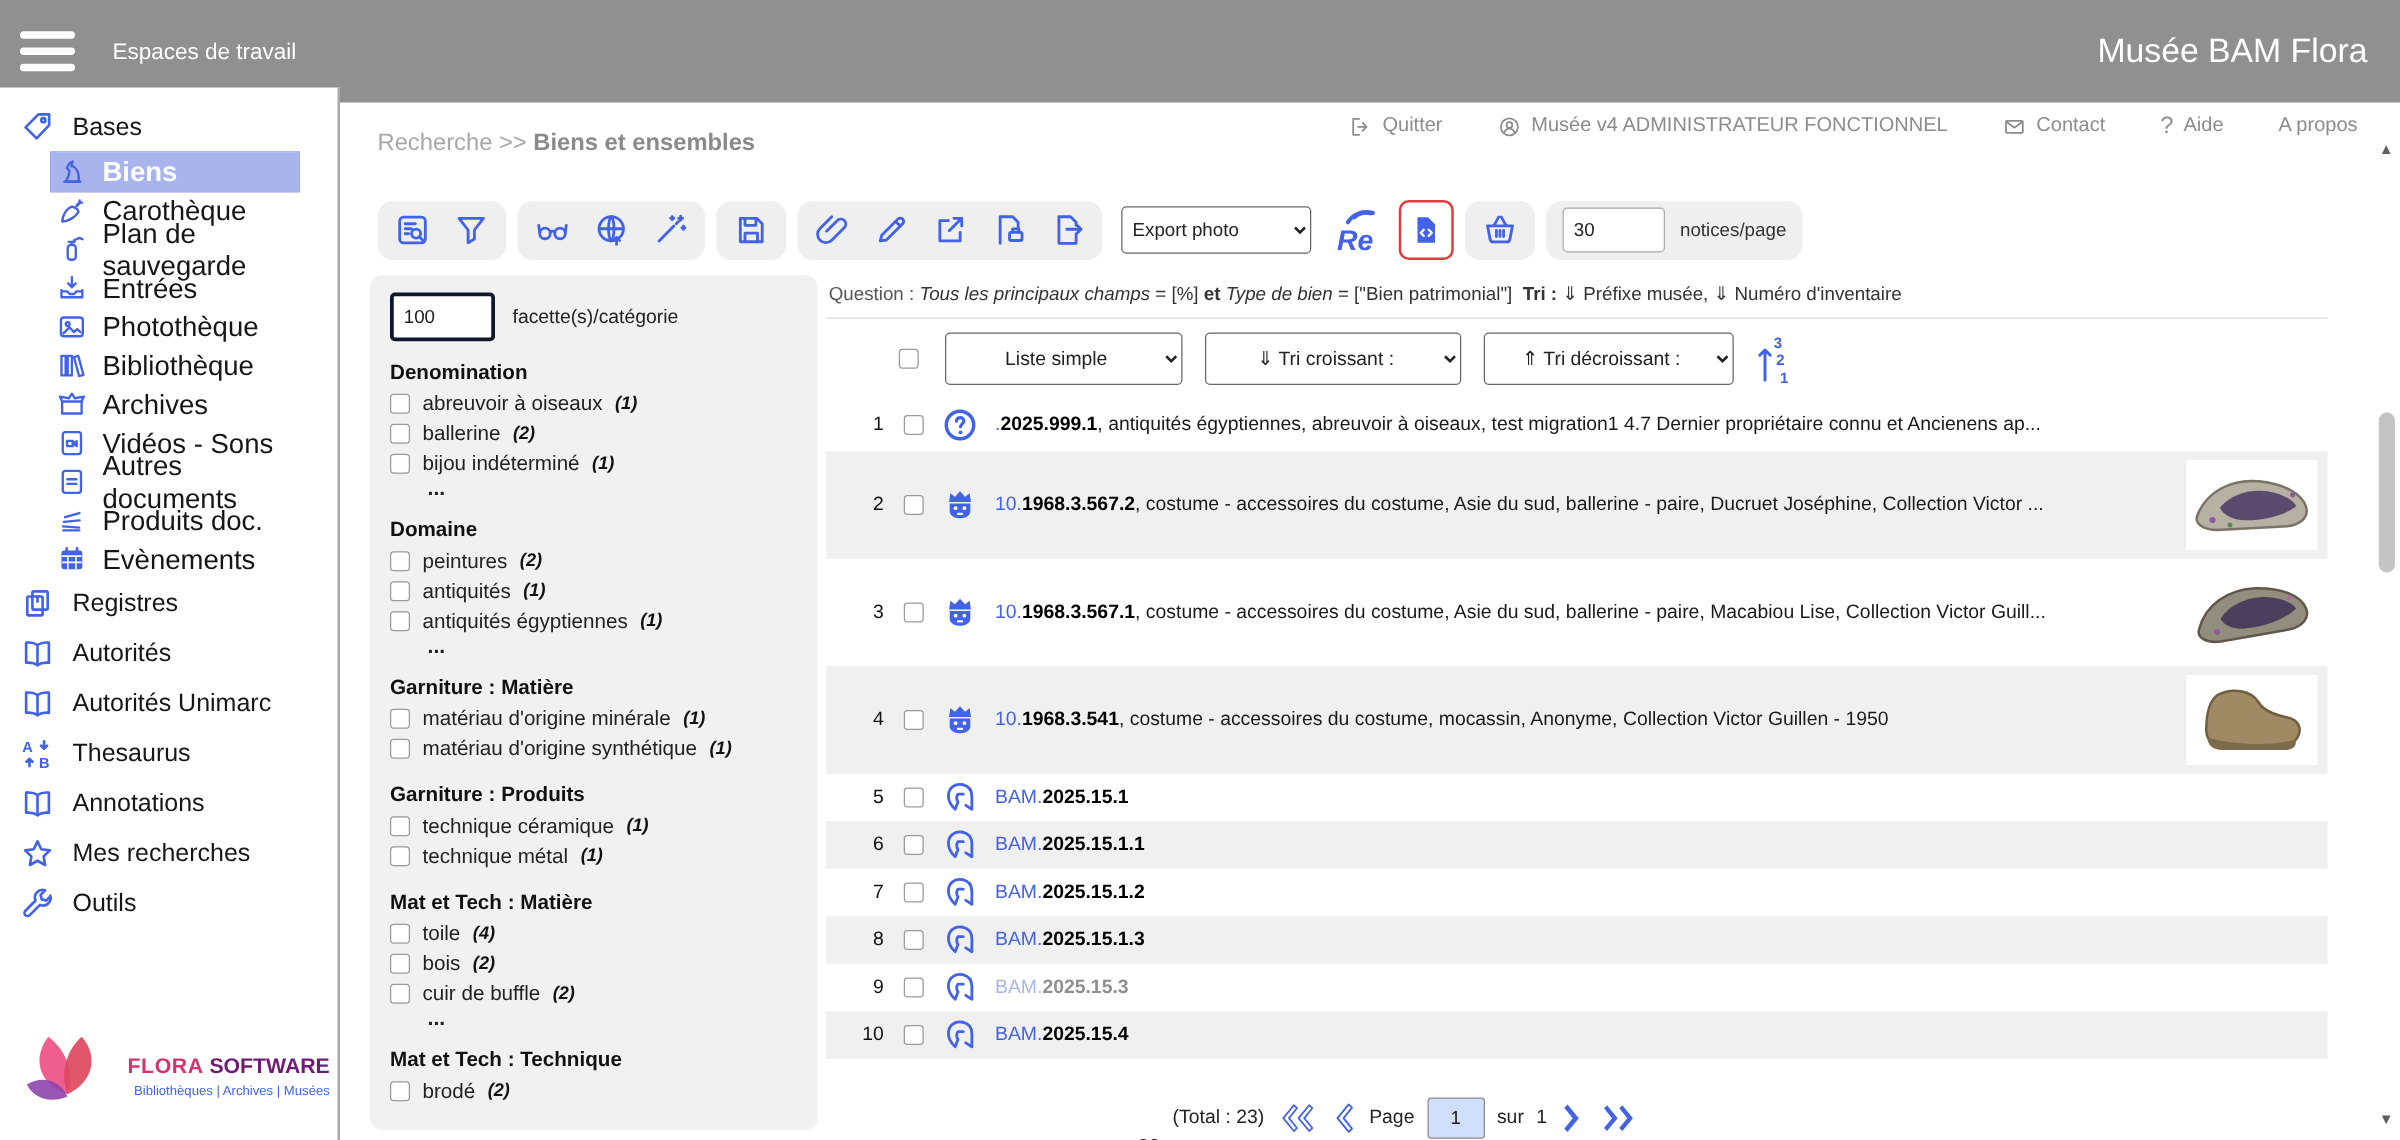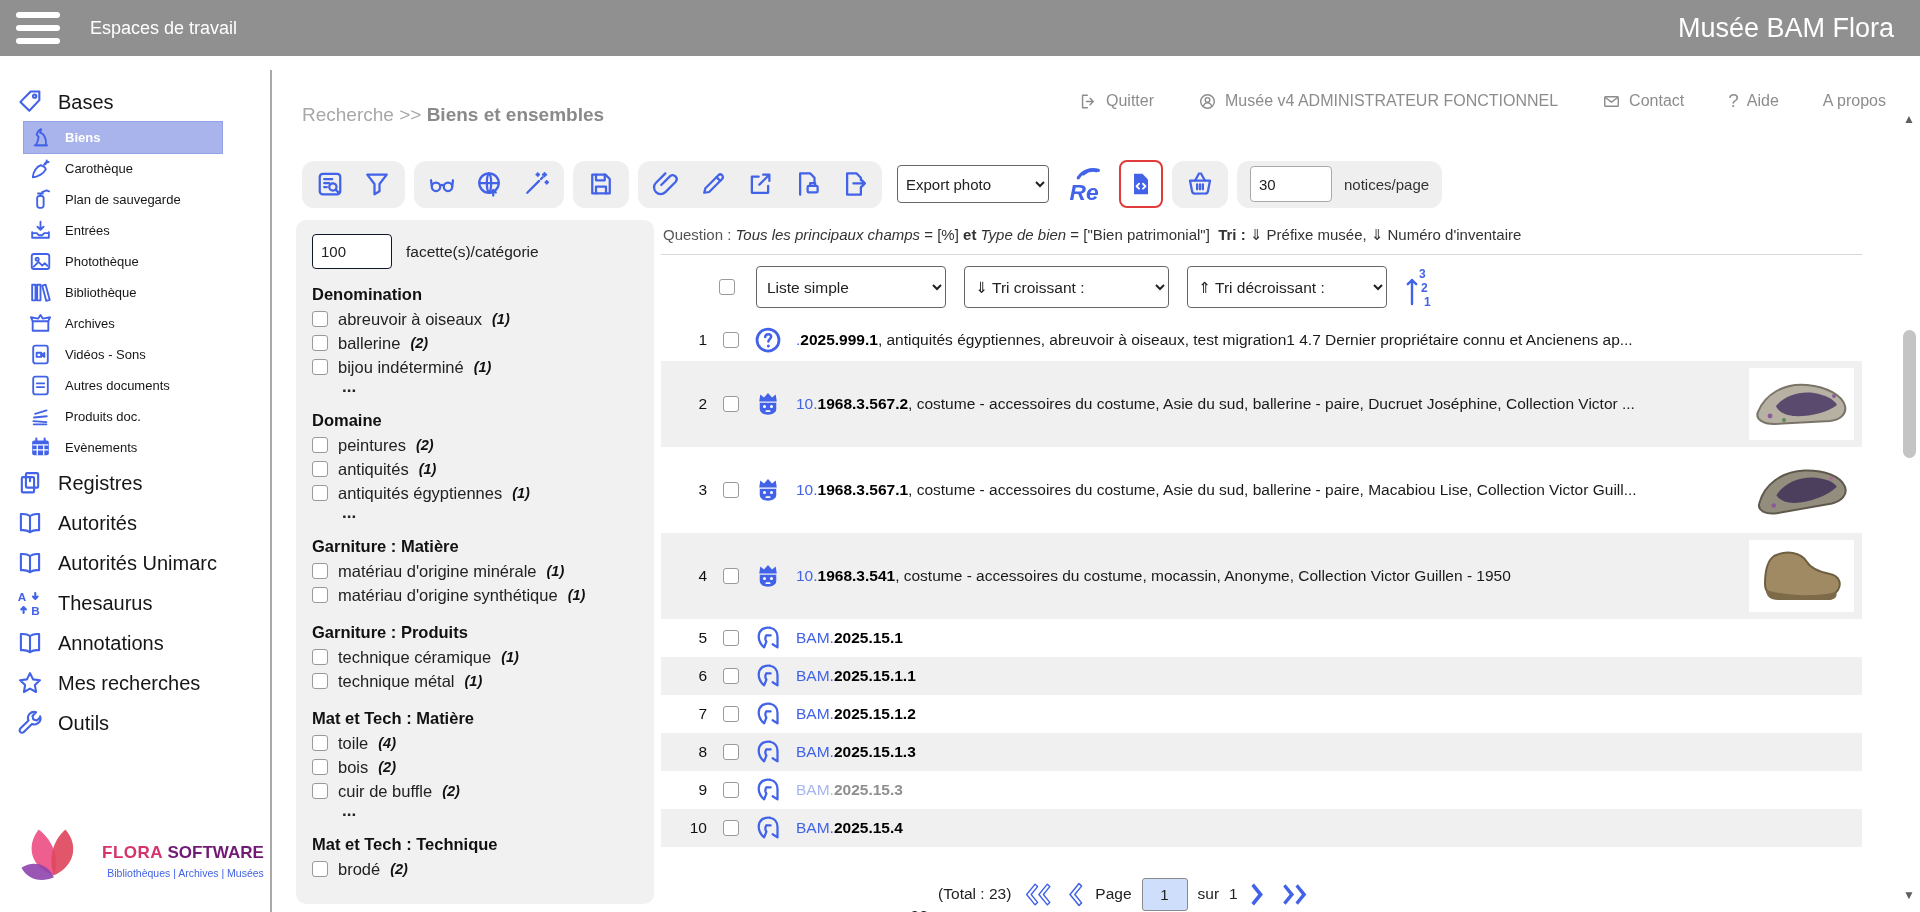--- a/index.html
+++ b/index.html
@@ -1,30 +1,30 @@
 <!DOCTYPE html>
 <html><head>
 <meta charset="utf-8">
 <style>
   html,body{margin:0;padding:0;background:#fff;font-family:"Liberation Sans","DejaVu Sans",sans-serif;}
   #app{position:relative;width:1920px;height:912px;overflow:hidden;background:#fff;}
 
   
-  .topbar{position:absolute;left:0;top:0;width:1920px;height:56px;background:#909090;display:flex;align-items:center;}
+  .topbar{position:absolute;left:0;top:0;width:1920px;height:82px;background:#909090;display:flex;align-items:center;}
   .hamburger{width:44px;height:32px;margin-left:16px;display:flex;flex-direction:column;justify-content:space-between;cursor:pointer;}
   .hamburger span{display:block;height:6px;border-radius:3px;background:#fff;}
   .workspace{color:#fff;font-size:18px;margin-left:30px;}
   .brand{position:absolute;right:26px;top:50%;transform:translateY(-50%);color:#fff;font-size:27px;font-weight:normal;margin-left:24px;}
 
   
   .sidebar{position:absolute;left:0;top:70px;width:270px;bottom:0;background:#fff;border-right:2px solid #a9a9a9;}
   #sidebar-nav{padding-top:12px;}
   .sitem{display:flex;align-items:center;cursor:pointer;}
   .sitem.lv1{height:40px;padding-left:16px;font-size:20px;color:#161616;}
-  .sitem.lv2{height:31px;padding-left:24px;font-size:13px;color:#161616;}
+  .sitem.lv2{height:31px;padding-left:41px;font-size:22px;color:#161616;}
   .sitem .inner{display:flex;align-items:center;height:29px;}
   .sitem.lv1 .inner{gap:14px;}
   .sitem.lv2 .inner{gap:12px;padding:1px 6px 1px 4px;width:188px;}
   .sitem.sel .inner{background:#a9b4ed;outline:1px solid #93a2e6;}
   .sitem.sel .slabel{color:#fff;font-weight:bold;}
   .sicon{color:#4262e8;flex:0 0 auto;}
   .sitem.lv1 .sicon{width:28px;height:28px;}
   .sitem.lv2 .sicon{width:25px;height:25px;}
   .sicon svg,.tbicon svg,.uicon svg,.ricon svg,.pchev svg{display:block;width:100%;height:100%;}
 
@@ -54,37 +54,37 @@
   .export-select{height:38px;width:152px;font-size:15px;margin:0 6px;padding:0 4px;}
   .re-standalone{width:46px;height:42px;}
   .code-btn{width:40px;height:44px;border:2px solid #e23b3b;border-radius:8px;display:flex;align-items:center;justify-content:center;cursor:pointer;}
   .code-btn .tbicon{width:28px;height:28px;}
   .notices-input{width:70px;height:32px;border:1px solid #aaa;border-radius:4px;font-size:15px;padding-left:8px;font-family:inherit;color:#222;}
   .notices-label{font-size:15px;color:#333;}
 
   
   .facets{position:absolute;left:24px;top:150px;width:358px;height:684px;background:#f1f1f1;border-radius:10px;padding:14px 16px;box-sizing:border-box;overflow:hidden;}
   .facet-head{display:flex;align-items:center;gap:14px;}
-  .facet-count-input{width:68px;height:31px;border:1px solid #0f172a;border-radius:4px;font-size:15px;padding-left:8px;font-family:inherit;color:#222;background:#fff;}
+  .facet-count-input{width:68px;height:31px;border:3px solid #0f172a;border-radius:4px;font-size:15px;padding-left:8px;font-family:inherit;color:#222;background:#fff;}
   .facet-count-label{font-size:15.5px;color:#222;}
   .fgroup-title{font-weight:bold;font-size:16.5px;color:#111;margin:15px 0 3px 0;line-height:20px;}
   .fopt{display:flex;align-items:center;gap:10px;height:24px;font-size:16.5px;color:#222;}
   .fopt input{margin:0;}
   .fcount{font-weight:bold;font-style:italic;font-size:14.5px;color:#111;}
   .fmore{font-weight:bold;font-size:17px;color:#222;margin-left:30px;line-height:16px;cursor:pointer;}
   input[type=checkbox]{appearance:none;-webkit-appearance:none;width:16px;height:16px;border:1.5px solid #9a9a9a;border-radius:3px;background:#fff;flex:0 0 auto;cursor:pointer;}
 
   
   .results{position:absolute;left:389px;top:150px;width:1201px;}
   .question{font-size:15px;color:#333;padding:6px 0 10px 2px;white-space:nowrap;}
   .q-label{color:#555;}
   .q-italic{font-style:italic;}
   .q-bold{font-weight:bold;}
   .controls{border-top:1px solid #d9d9d9;padding:11px 0;display:flex;align-items:center;gap:18px;padding-left:54px;}
-  .controls select{height:42px;font-size:15.5px;padding:0 6px;}
+  .controls select{height:42px;font-size:15.5px;padding:0 6px;text-align:center;}
   .sel-view{width:190px;}
   .sel-asc{width:205px;}
   .sel-desc{width:200px;}
   .sort321{width:28px;height:42px;color:#4262e8;}
   .sort321 svg{width:100%;height:100%;display:block;}
 
   .rrow{display:flex;align-items:center;font-size:15.5px;color:#1a1a1a;padding:0 8px 0 16px;min-height:38px;}
   .rrow.gray{background:#f0f0f0;}
   .rrow.tall{min-height:86px;}
   .rrow.first{min-height:42px;}

